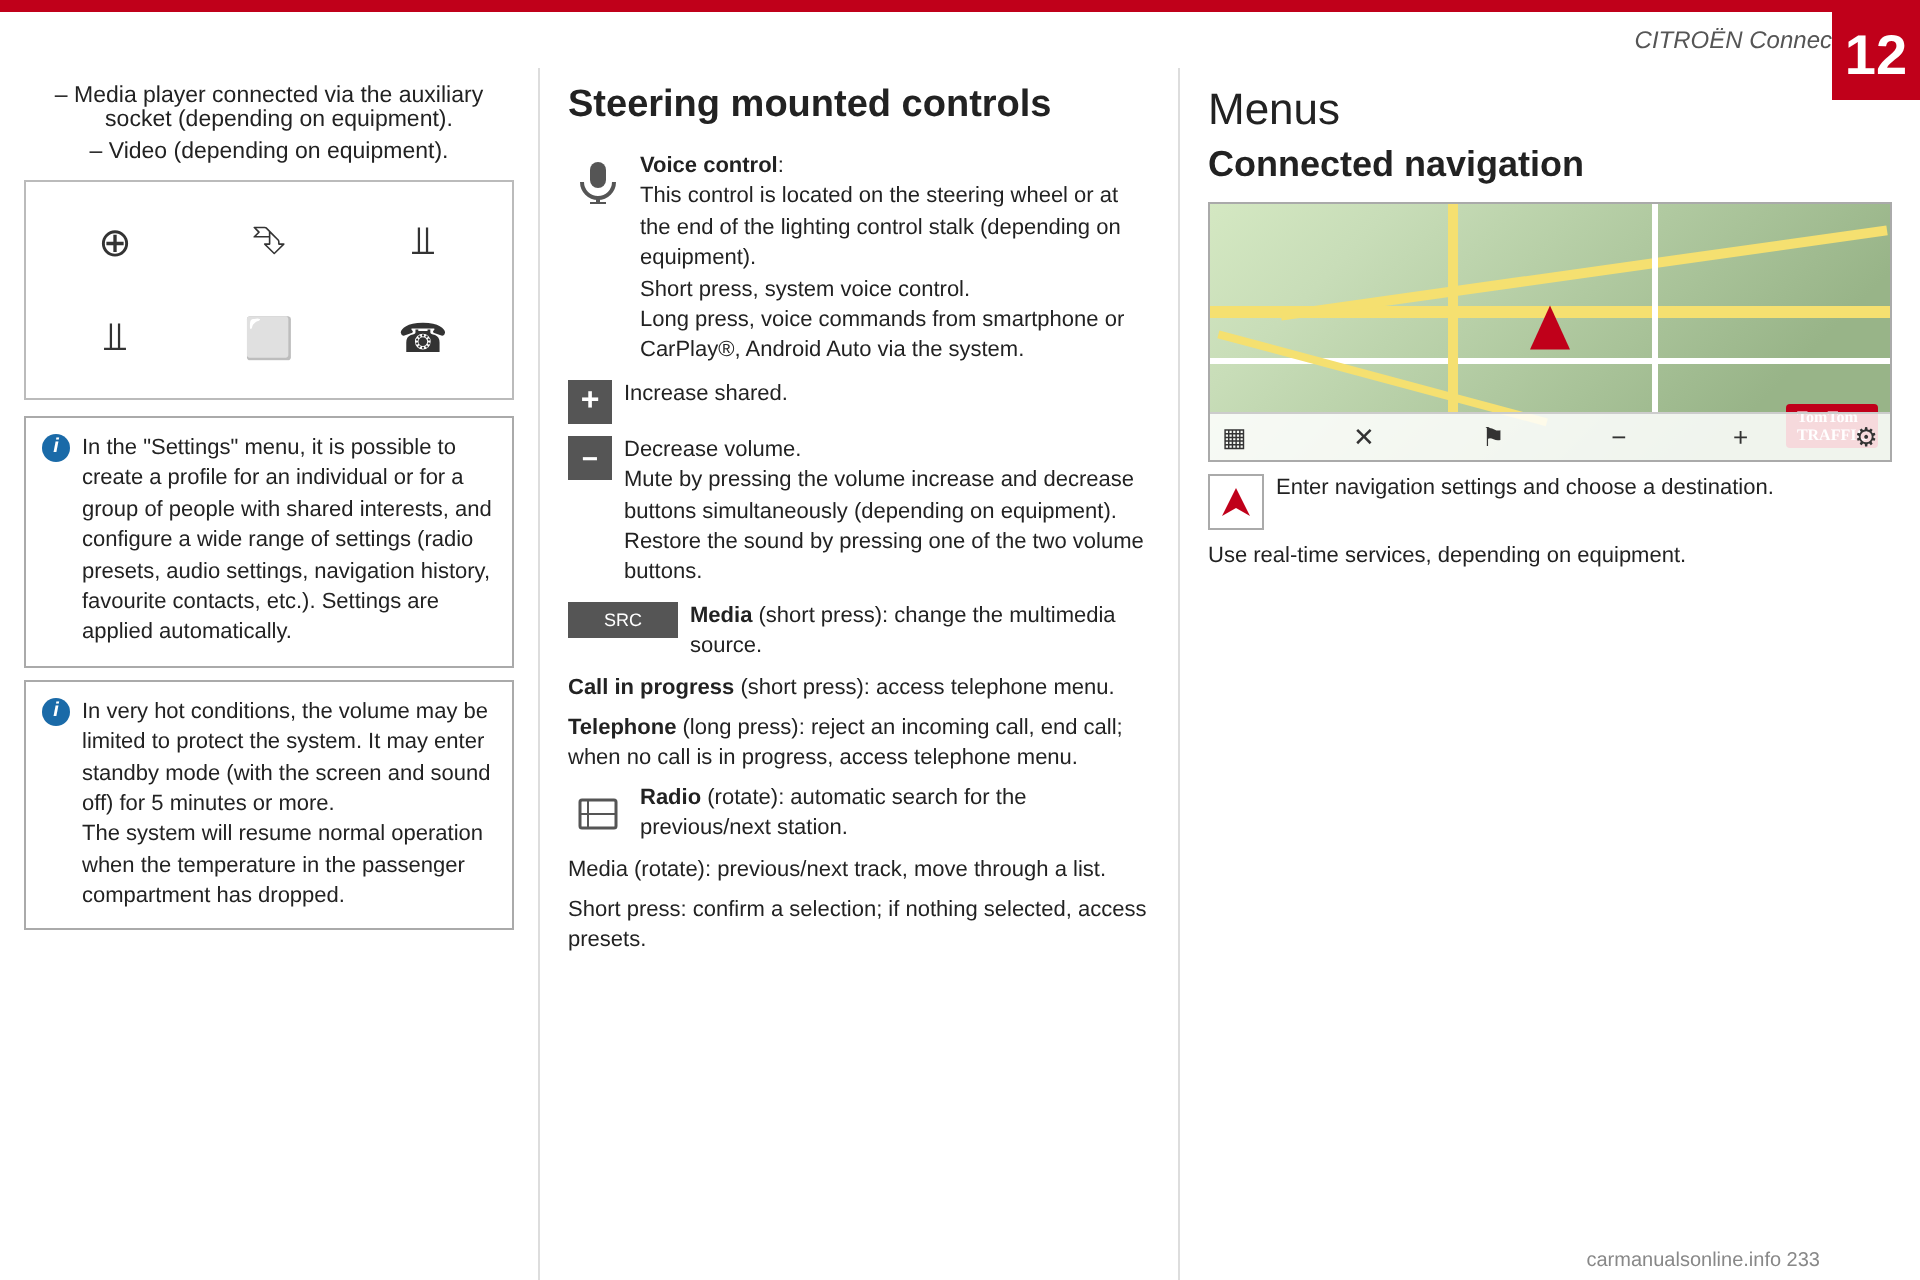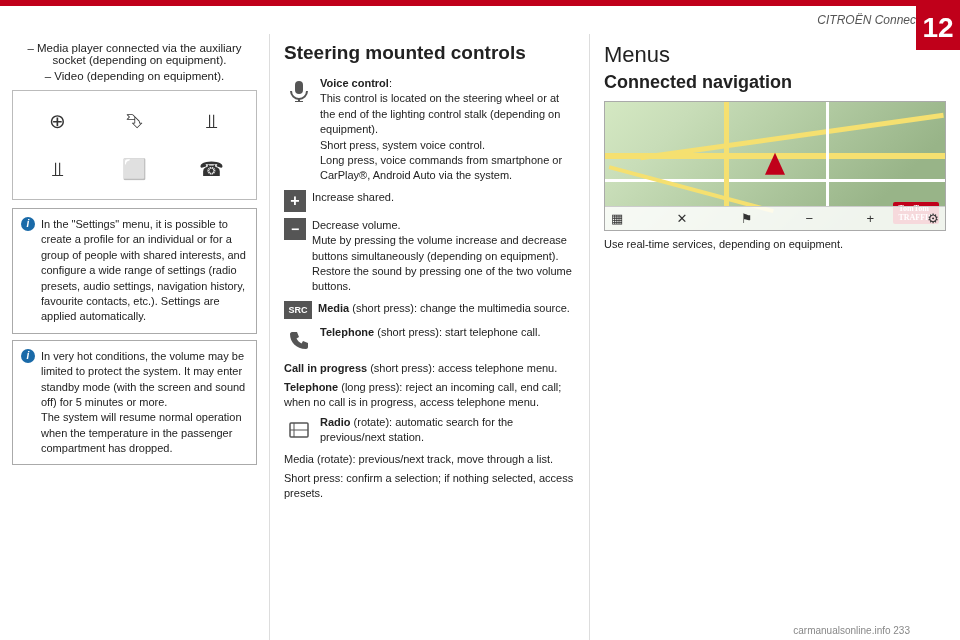--- a/index.html
+++ b/index.html
@@ -192,22 +192,22 @@
       justify-content: center;
       font-size: 14px;
       font-weight: bold;
       min-width: 22px;
     }
 
     .src-badge {
       background: #555;
       color: #fff;
       font-size: 9px;
-      font-weight: bold;
-      padding: 2px 4px;
+      font-weight: normal;
+      padding: 2px 18px;
       min-width: 28px;
       text-align: center;
       height: 18px;
       display: flex;
       align-items: center;
       justify-content: center;
     }
 
     .list-badge {
       background: #555;
@@ -418,30 +418,20 @@
       </div>
     </div>
 
     <div class="control-row">
       <div class="src-badge">SRC</div>
       <div class="control-text">
         <strong>Media</strong> (short press): change the multimedia source.
       </div>
     </div>
 
-    <div class="control-row">
-      <div class="control-icon">
-        <svg width="20" height="20" viewBox="0 0 20 20" fill="#555">
-          <path d="M4 2h4l2 5-2.5 1.5c1 2 3 4 5 5L14 11l5 2v4c0 1-1 2-2 2C7 19 1 12 1 4c0-1 1-2 2-2z"></path>
-        </svg>
-      </div>
-      <div class="control-text">
-        <strong>Telephone</strong> (short press): start telephone call.
-      </div>
-    </div>
 
     <div class="control-text" style="margin-bottom:4px;">
       <strong>Call in progress</strong> (short press): access telephone menu.
     </div>
     <div class="control-text" style="margin-bottom:4px;">
       <strong>Telephone</strong> (long press): reject an incoming call, end call; when no call is in progress, access telephone menu.
     </div>
 
     <div class="control-row">
       <div class="control-icon">
@@ -482,19 +472,27 @@
       <div class="map-toolbar">
         <span class="map-toolbar-icon">▦</span>
         <span class="map-toolbar-icon">✕</span>
         <span class="map-toolbar-icon">⚑</span>
         <span class="map-toolbar-icon">−</span>
         <span class="map-toolbar-icon">+</span>
         <span class="map-toolbar-icon">⚙</span>
       </div>
     </div>
 
+    <div class="nav-info-row">
+      <div class="nav-icon-box">
+        <svg width="18" height="18" viewBox="0 0 18 18" fill="#1a6aa8">
+          <polygon points="9,2 16,16 9,12 2,16" fill="#c0001a"></polygon>
+        </svg>
+      </div>
+      <div class="nav-info-text">Enter navigation settings and choose a destination.</div>
+    </div>
 
     <div class="control-text">Use real-time services, depending on equipment.</div>
   </div>
 
 </div>
 
 <div class="watermark">carmanualsonline.info 233</div>
 
 </body></html>

